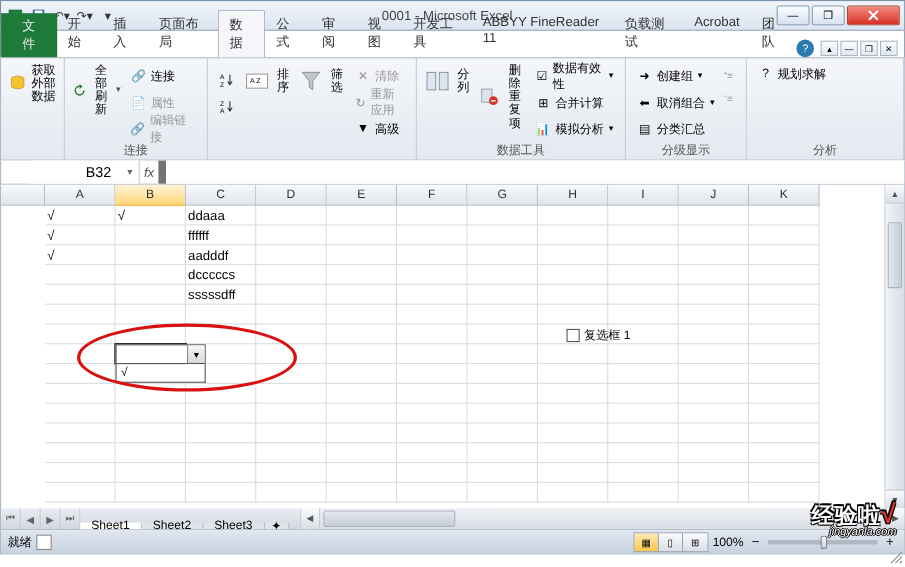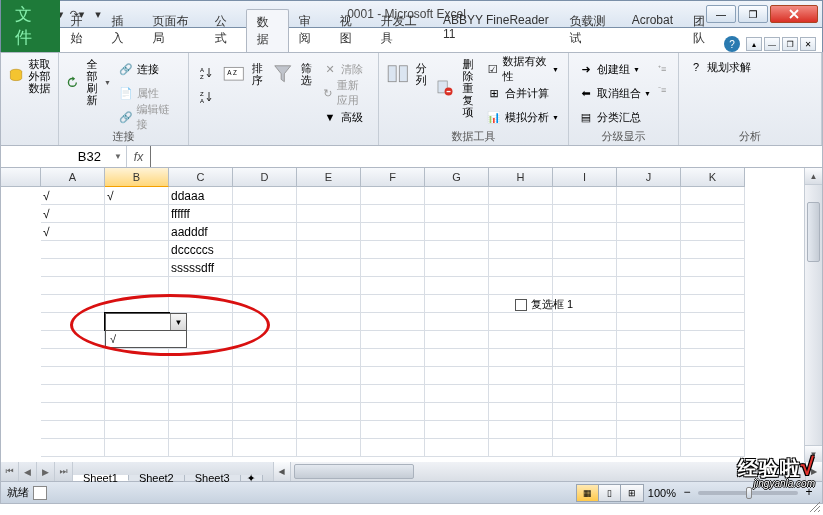--- a/index.html
+++ b/index.html
@@ -10,21 +10,21 @@
 .qat { display: flex; align-items: center; gap: 3px; }
 .qat-icon { width: 18px; height: 18px; display: flex; align-items: center; justify-content: center; font-size: 11px; color: #333; }
 .qat-icon svg { width: 14px; height: 14px; }
 .title-text { flex: 1; text-align: center; font-size: 12px; color: #444; }
 .win-btns { display: flex; gap: 2px; }
 .win-btn { width: 30px; height: 18px; border: 1px solid #8aa0b8; border-radius: 2px; background: linear-gradient(#fafcff,#d6e2ef); display: flex; align-items: center; justify-content: center; font-size: 10px; }
 .win-close { width: 48px; background: linear-gradient(#f28b82,#d93025); color: #fff; border-color: #a42; }
 
 
 .ribbon-tabs { height: 24px; background: #fff; display: flex; align-items: flex-end; border-left: 1px solid #7a8fa8; border-right: 1px solid #7a8fa8; }
-.file-tab { background: #1e7a39; color: #86efac; padding: 3px 14px; font-size: 17px; }
+.file-tab { background: #1e7a39; color: #e5e5e5; padding: 3px 14px; font-size: 12px; text-align: center; }
 .tab { padding: 4px 10px; font-size: 12px; color: #333; cursor: pointer; }
 .tab.active { background: #f4f6fa; border: 1px solid #b0b8c4; border-bottom: none; border-radius: 2px 2px 0 0; }
 .ribbon-help { margin-left: auto; display: flex; align-items: center; gap: 6px; padding-right: 6px; }
 .help-btn { width: 16px; height: 16px; border-radius: 50%; background: #2a7ab0; color: #fff; font-size: 10px; display: flex; align-items: center; justify-content: center; }
 .mdi-controls { display: flex; gap: 2px; }
 .mdi-btn { width: 16px; height: 14px; border: 1px solid #aab5c2; background: linear-gradient(#fafcff,#e0e8f0); font-size: 8px; display: flex; align-items: center; justify-content: center; }
 
 .ribbon-body { height: 94px; background: linear-gradient(#f4f6fa,#e4e9f0); border: 1px solid #b0b8c4; display: flex; }
 .rgroup { border-right: 1px solid #c5ccd5; padding: 3px 6px 0; display: flex; flex-direction: column; position: relative; }
 .rgroup-content { flex: 1; display: flex; align-items: flex-start; gap: 4px; }
@@ -37,21 +37,21 @@
 
 .small-stack { display: flex; flex-direction: column; gap: 2px; padding-top: 2px; }
 .small-btn { display: flex; align-items: center; gap: 3px; font-size: 11px; height: 22px; padding: 0 3px; }
 .small-btn .ic { width: 16px; height: 16px; display: flex; align-items: center; justify-content: center; }
 
 
 .fbar { height: 22px; border: 1px solid #b0b8c4; border-top: none; display: flex; align-items: stretch; background: #fff; }
 .namebox { width: 100px; border-right: 1px solid #c5ccd5; display: flex; align-items: center; padding: 0 4px; font-size: 12px; margin-left: 26px; background: #fff; }
 .namebox input { border: none; width: 70px; font-size: 13px; outline: none; text-align: right; }
 .namebox .dd { font-size: 8px; color: #666; margin-left: auto; }
-.fx-btn { width: 24px; display: flex; align-items: center; justify-content: center; font-style: italic; font-size: 12px; color: #555; border-right: 1px solid #737373; }
+.fx-btn { width: 24px; display: flex; align-items: center; justify-content: center; font-style: italic; font-size: 12px; color: #555; border-right: 7px solid #737373; }
 .formula-input { flex: 1; border: none; padding: 0 4px; font-size: 12px; outline: none; }
 
 
 .grid-area { position: relative; height: 294px; background: #fff; border-left: 1px solid #b0b8c4; border-right: 1px solid #b0b8c4; overflow: hidden; }
 .sel-all { position: absolute; left: 0; top: 0; width: 40px; height: 19px; background: linear-gradient(#f7f9fc,#e0e5ec); border-right: 1px solid #b3bcc7; border-bottom: 1px solid #b3bcc7; }
 .col-headers { position: absolute; left: 40px; top: 0; right: 18px; height: 19px; display: flex; }
 .col-h { width: 64px; background: linear-gradient(#f7f9fc,#e0e5ec); border-right: 1px solid #b3bcc7; border-bottom: 1px solid #b3bcc7; font-size: 11px; color: #333; display: flex; align-items: center; justify-content: center; }
 .col-h.active { background: linear-gradient(#fff3d6,#ffd77a); border-bottom-color: #f4a000; }
 .row-headers { position: absolute; left: 0; top: 19px; width: 40px; }
 .row-h { height: 18px; background: linear-gradient(90deg,#f7f9fc,#e0e5ec); border-right: 1px solid #b3bcc7; border-bottom: 1px solid #b3bcc7; font-size: 11px; color: #333; display: flex; align-items: center; justify-content: center; }
@@ -144,22 +144,22 @@
       </div>
   </div>
 </div>
 
 <div class="ribbon-tabs">
   <div class="file-tab">文件</div>
   <div id="tabs-container" style="display: flex;">
       <div class="tab">开始</div>
       <div class="tab">插入</div>
       <div class="tab">页面布局</div>
+      <div class="tab active">数据</div>
       <div class="tab">公式</div>
-      <div class="tab active">数据</div>
       <div class="tab">审阅</div>
       <div class="tab">视图</div>
       <div class="tab">开发工具</div>
       <div class="tab">ABBYY FineReader 11</div>
       <div class="tab">负载测试</div>
       <div class="tab">Acrobat</div>
       <div class="tab">团队</div>
     </div>
   <div class="ribbon-help">
     <div class="help-btn">?</div>

